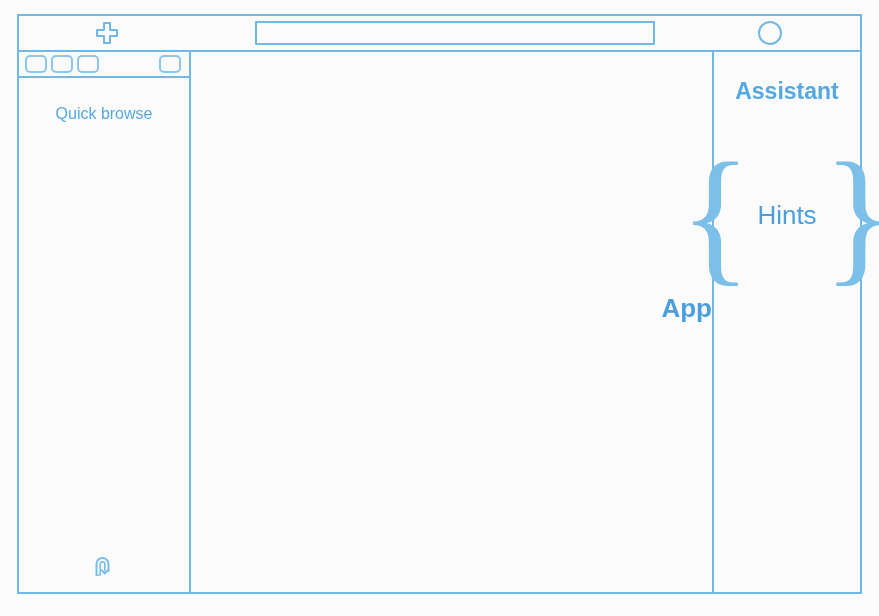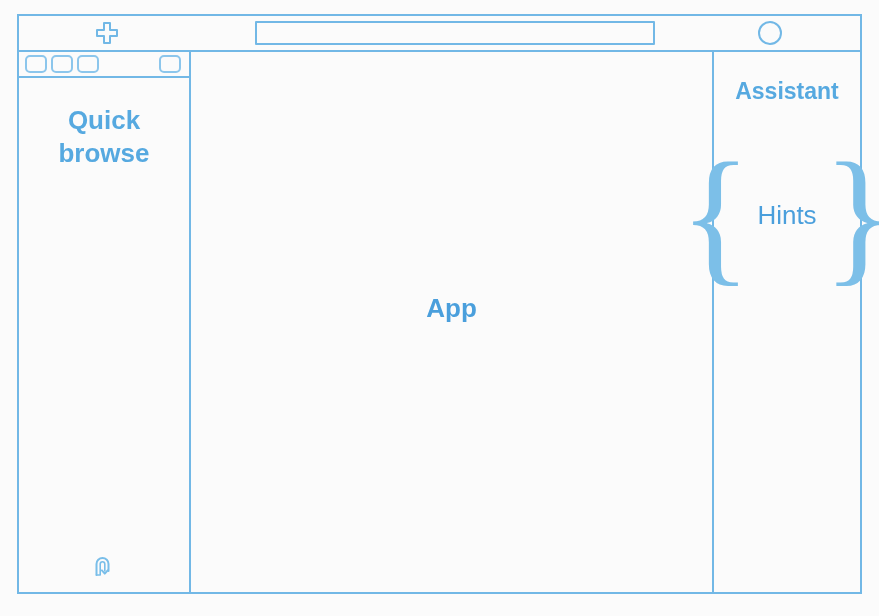--- a/index.html
+++ b/index.html
@@ -142,22 +142,22 @@
     margin-right: 4px;
     padding: 0;
   }
   .tool-spacer { flex: 1; }
   .tool-btn.right-btn { margin-right: 2px; }
 
   #sidebar-title {
     margin-top: 26px;
     text-align: center;
     color: #56a9e0;
-    font-weight: bold;
-    font-size: 26px;
+    font-weight: normal;
+    font-size: 16px;
     line-height: 1.25;
     padding: 0 13px;
   }
 
   #sidebar-body { flex: 1; }
 
   #sidebar-footer {
     height: 52px;
     display: flex;
     align-items: center;
@@ -165,21 +165,21 @@
   }
   .uturn-icon { width: 28px; height: 28px; display: block; }
 
   
   #app-panel {
     flex: 1;
     box-sizing: border-box;
     border-right: 2px solid #72b8e6;
     display: flex;
     align-items: center;
-    justify-content: center;
+    justify-content: flex-end;
     position: relative;
   }
   #app-label {
     color: #4a9fdc;
     font-weight: bold;
     font-size: 26px;
     margin-top: -28px;
   }
 
   

